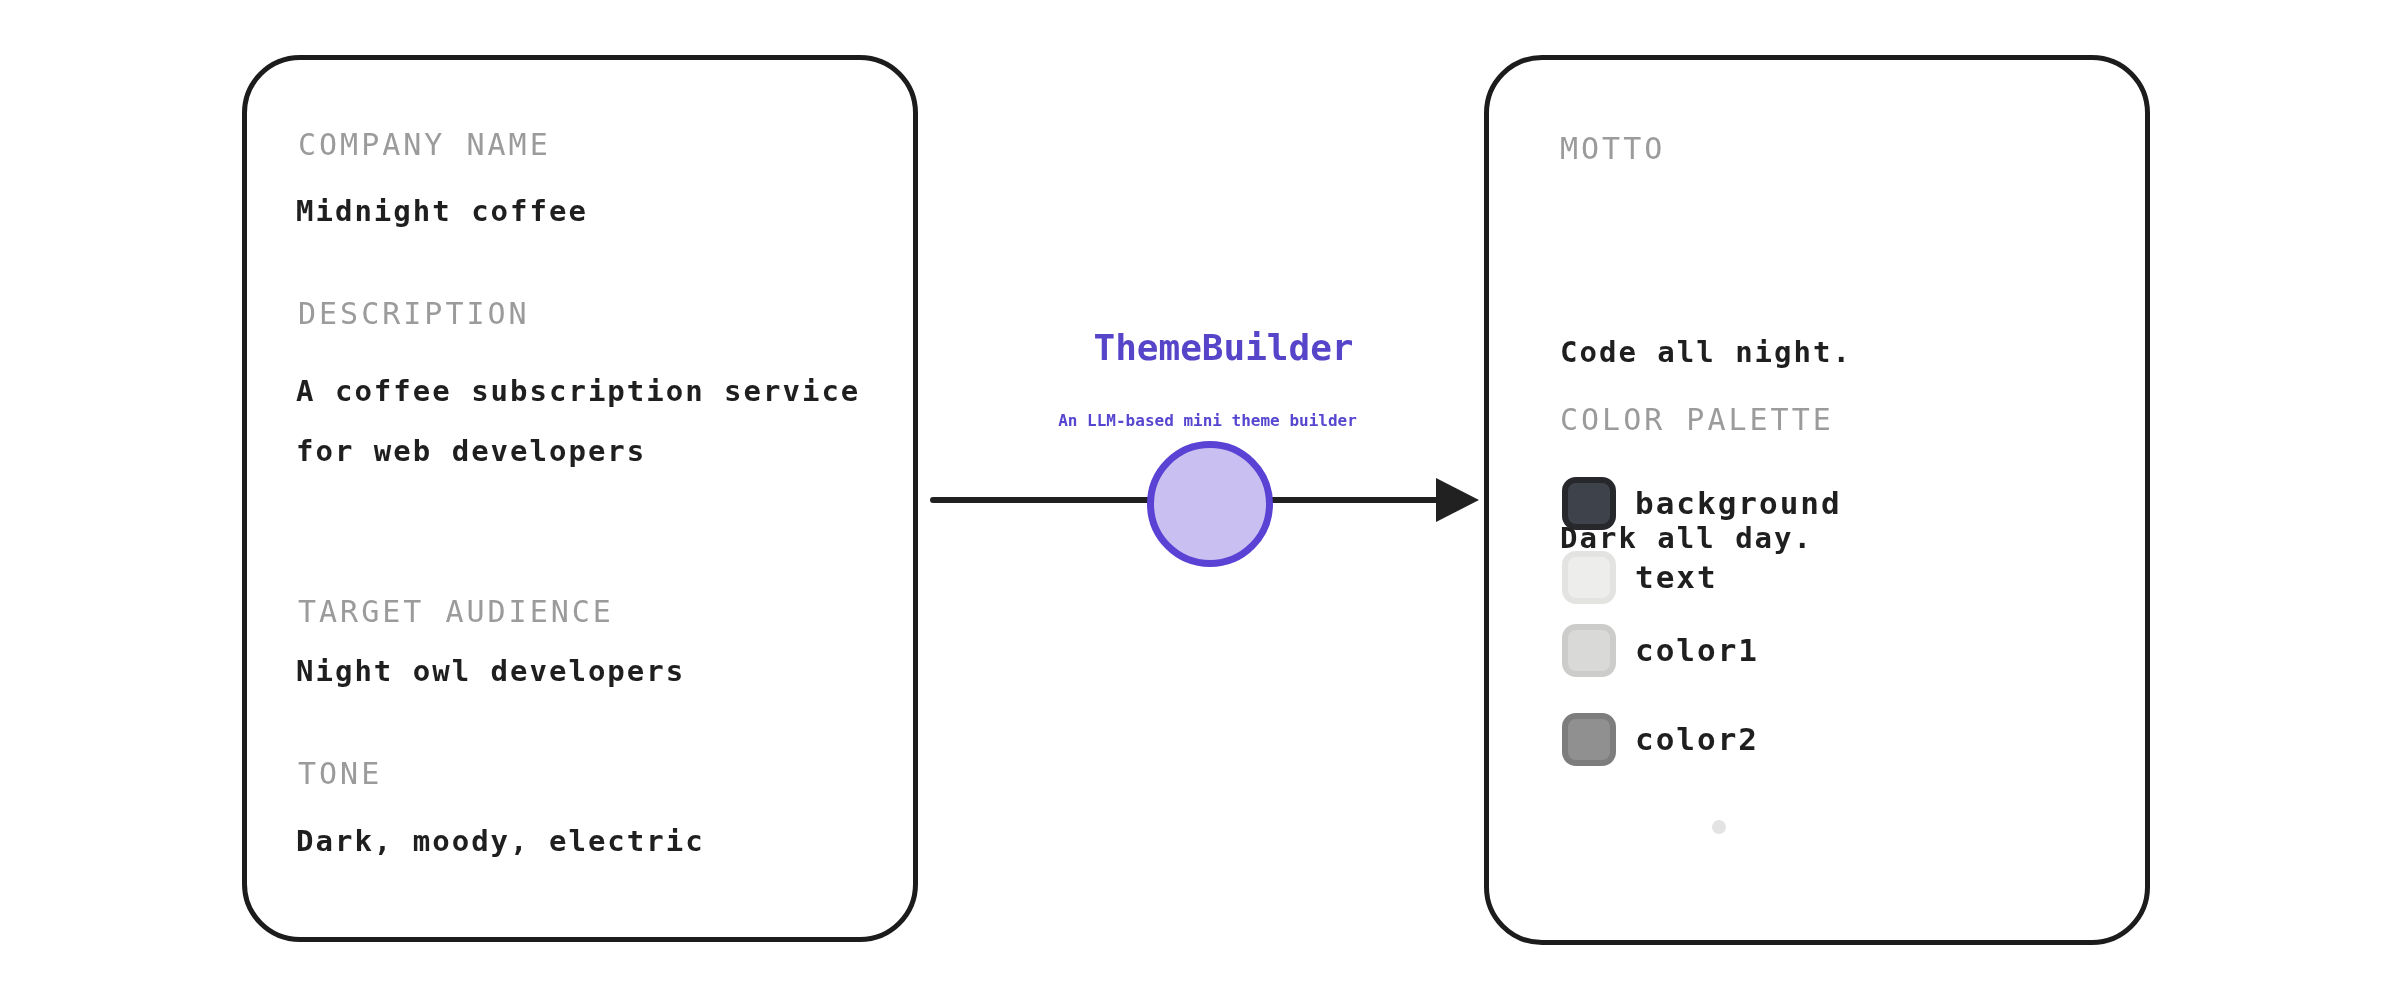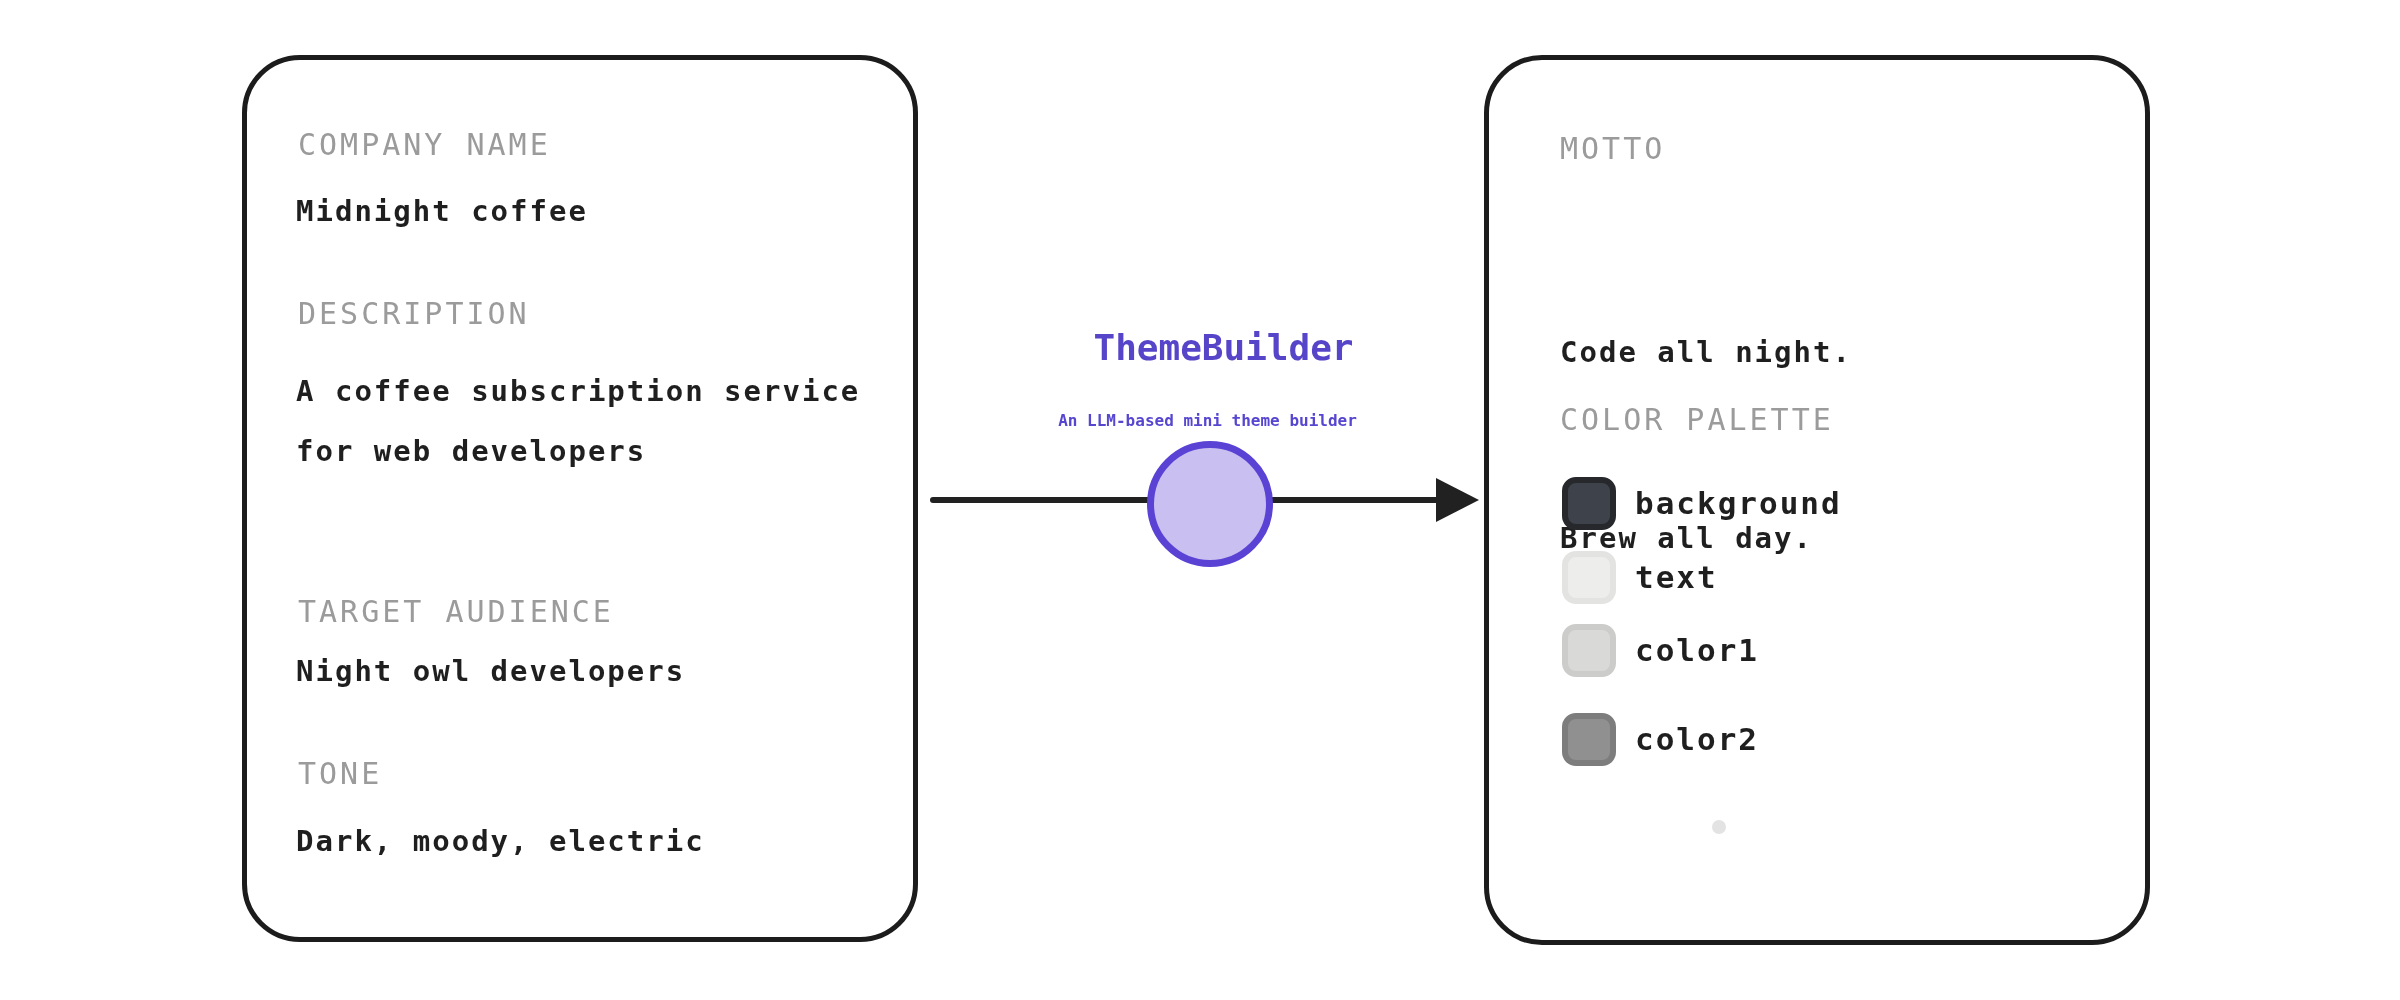--- a/index.html
+++ b/index.html
@@ -96,21 +96,21 @@
   <div class="mid-title">ThemeBuilder</div>
   <div class="mid-sub">An LLM-based mini theme builder</div>
   <div class="arrow-line"></div>
   <div class="arrow-head"></div>
   <div class="node"></div>
 
   <div class="card" id="card-out">
     <div class="lbl motto-lbl">MOTTO</div>
     <div class="val motto-val">
       <div>Code all night.</div>
-      <div>Brew all day.</div>
+      <div>Dark all day.</div>
     </div>
 
     <div class="lbl palette-lbl">COLOR PALETTE</div>
 
     <div class="prow prow0">
       <div class="swatch" style="background: rgb(62, 67, 75); border-color: rgb(38, 40, 44);"></div>
       <div class="pname">background</div>
     </div>
     <div class="prow prow1">
       <div class="swatch" style="background: rgb(237, 237, 235); border-color: rgb(227, 227, 225);"></div>

